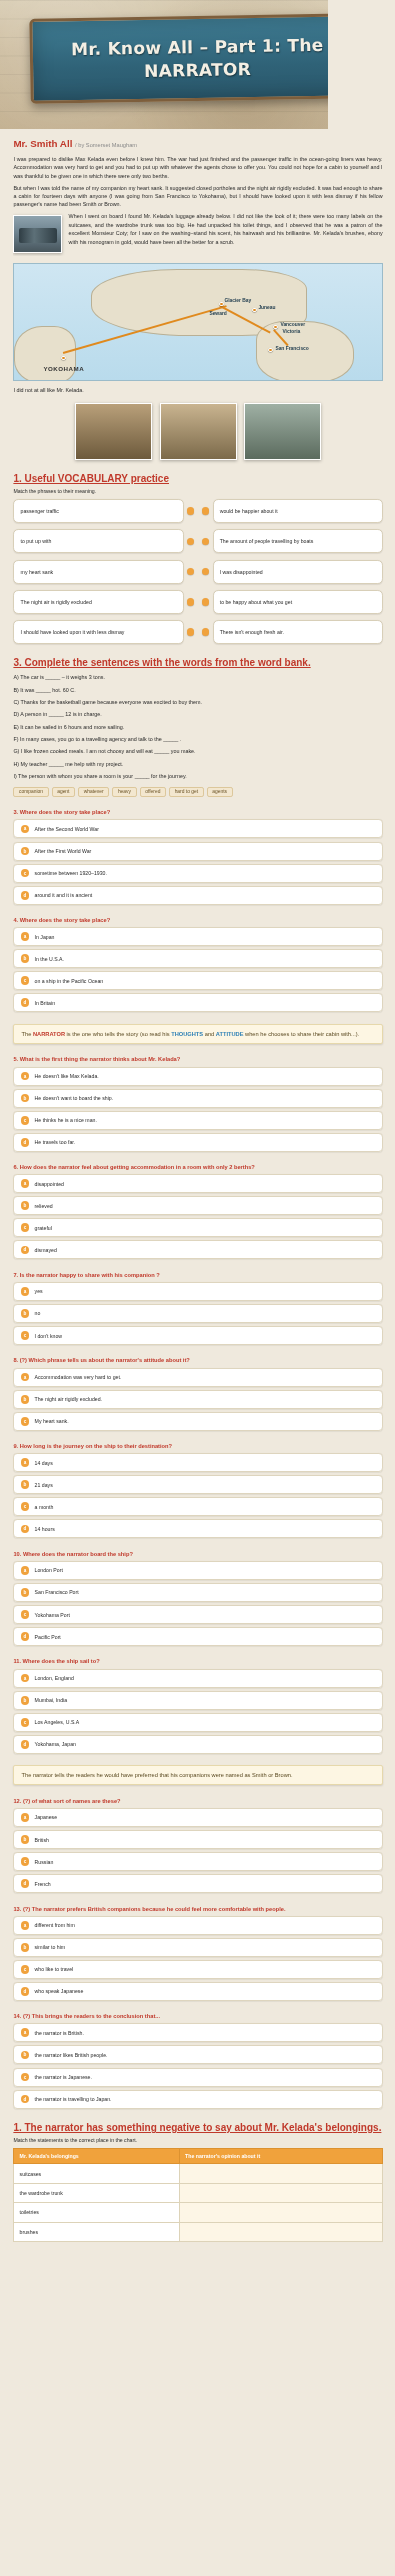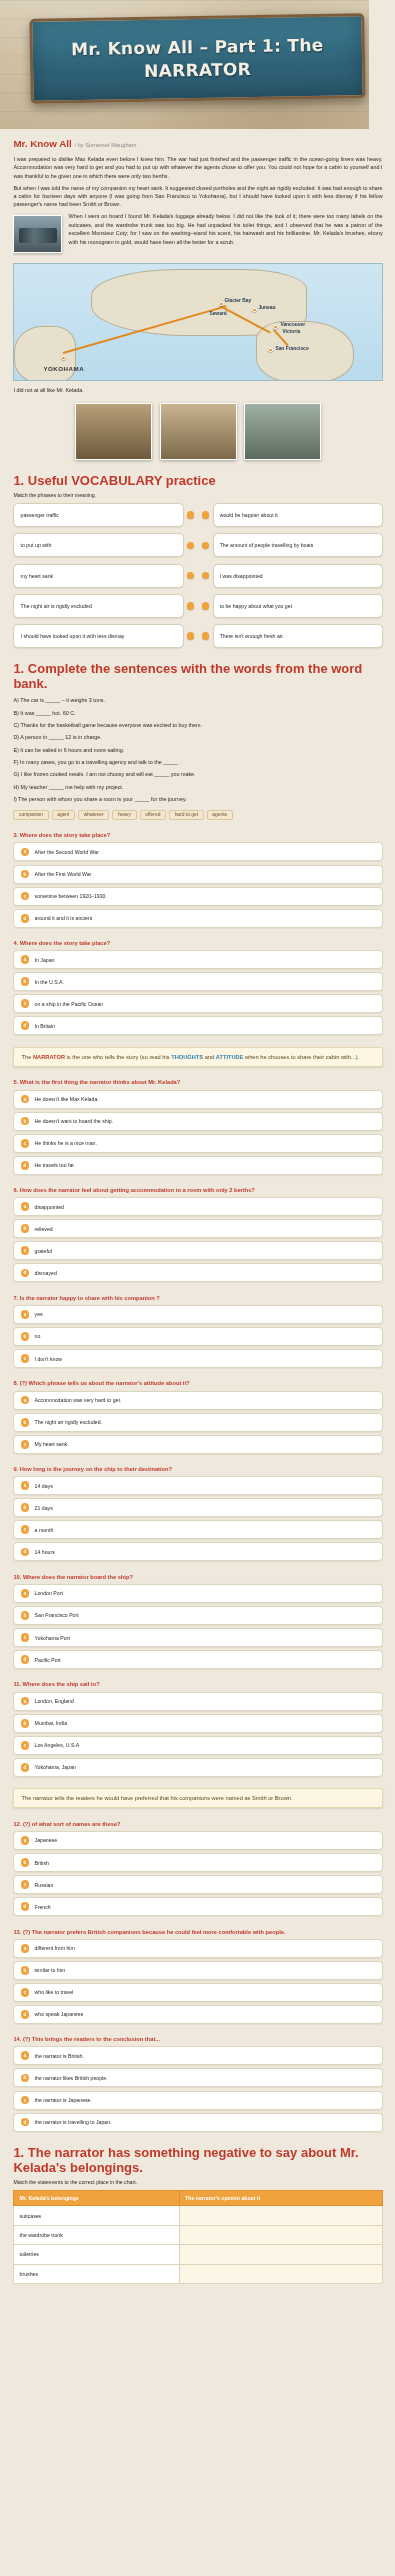--- a/index.html
+++ b/index.html
@@ -14,21 +14,21 @@
     width: 396px;
     min-height: 4012px;
     position: relative;
     background: #efe9dd;
     padding-bottom: 20.6px;
   }
 
   
   .banner {
     position: relative;
-    width: 369px;
+    width: 328px;
     height: 129px;
     background:
       linear-gradient(180deg, #d9cdb4 0%, #cdbda0 40%, #c4b293 100%);
     overflow: hidden;
   }
   .banner .rockwall {
     position: absolute; inset: 0;
     background-image:
       linear-gradient(90deg, rgba(0,0,0,.06) 0.5px, transparent 0.5px),
       linear-gradient(180deg, rgba(0,0,0,.06) 0.5px, transparent 0.5px),
@@ -56,23 +56,24 @@
     line-height: 1.35;
     letter-spacing: 0.3px;
     text-shadow: 0.5px 1px 1.5px rgba(0,0,0,.5);
     font-family: "DejaVu Sans", sans-serif;
   }
 
   
   .content { padding: 0 13.4px; }
   h2.section-head {
     color: #c0392b;
-    font-size: 13px;
+    font-size: 10px;
     margin: 13.4px 0 4.1px;
     font-weight: bold;
+    text-decoration: underline;
   }
 
   .story-title {
     color: #c0392b;
     font-weight: bold;
     font-size: 9.8px;
     margin: 9.3px 0 2.1px;
   }
   .story-title .sub {
     font-size: 5.7px;
@@ -282,21 +283,21 @@
   <div class="banner">
     <div class="rockwall"></div>
     <div class="board">
       <div class="board-title">Mr. Know All – Part 1: The NARRATOR</div>
     </div>
   </div>
 
   <div class="content">
 
     <div class="story-title">
-      <span>Mr. Know All</span>
+      <span>Mr. Smith All</span>
       <span class="sub">/ by Somerset Maugham</span>
     </div>
 
     <div class="story-wrap">
       <p class="body">I was prepared to dislike Max Kelada even before I knew him. The war had just finished and the passenger traffic in the ocean-going liners was heavy. Accommodation was very hard to get and you had to put up with whatever the agents chose to offer you. You could not hope for a cabin to yourself and I was thankful to be given one in which there were only two berths.</p>
       <p class="body">But when I was told the name of my companion my heart sank. It suggested closed portholes and the night air rigidly excluded. It was bad enough to share a cabin for fourteen days with anyone (I was going from San Francisco to Yokohama), but I should have looked upon it with less dismay if his fellow passenger's name had been Smith or Brown.</p>
       <div class="img-train photo"></div>
       <p class="body">When I went on board I found Mr. Kelada's luggage already below. I did not like the look of it; there were too many labels on the suitcases, and the wardrobe trunk was too big. He had unpacked his toilet things, and I observed that he was a patron of the excellent Monsieur Coty; for I saw on the washing–stand his scent, his hairwash and his brilliantine. Mr. Kelada's brushes, ebony with his monogram in gold, would have been all the better for a scrub.</p>
     </div>
 
@@ -365,21 +366,21 @@
       <div class="match-box">to be happy about what you get</div>
 
       <div class="match-box">I should have looked upon it with less dismay</div>
       <div class="dot-col">
         <span class="dot"></span>
         <span class="dot"></span>
       </div>
       <div class="match-box">There isn't enough fresh air.</div>
     </div>
 
-    <h2 class="section-head">1. Complete the sentences with the words from the word bank.</h2>
+    <h2 class="section-head">3. Complete the sentences with the words from the word bank.</h2>
     <div class="gap-list">
       <div>A) The car is _____ – it weighs 3 tons.</div>
       <div>B) It was _____ hot. 60 C.</div>
       <div>C) Thanks for the basketball game because everyone was excited to buy them.</div>
       <div>D) A person in _____ 12 is in charge.</div>
       <div>E) It can be sailed in 6 hours and more sailing.</div>
       <div>F) In many cases, you go to a travelling agency and talk to the _____ .</div>
       <div>G) I like frozen cooked meals. I am not choosy and will eat _____ you make.</div>
       <div>H) My teacher _____ me help with my project.</div>
       <div>I) The person with whom you share a room is your _____ for the journey.</div>

